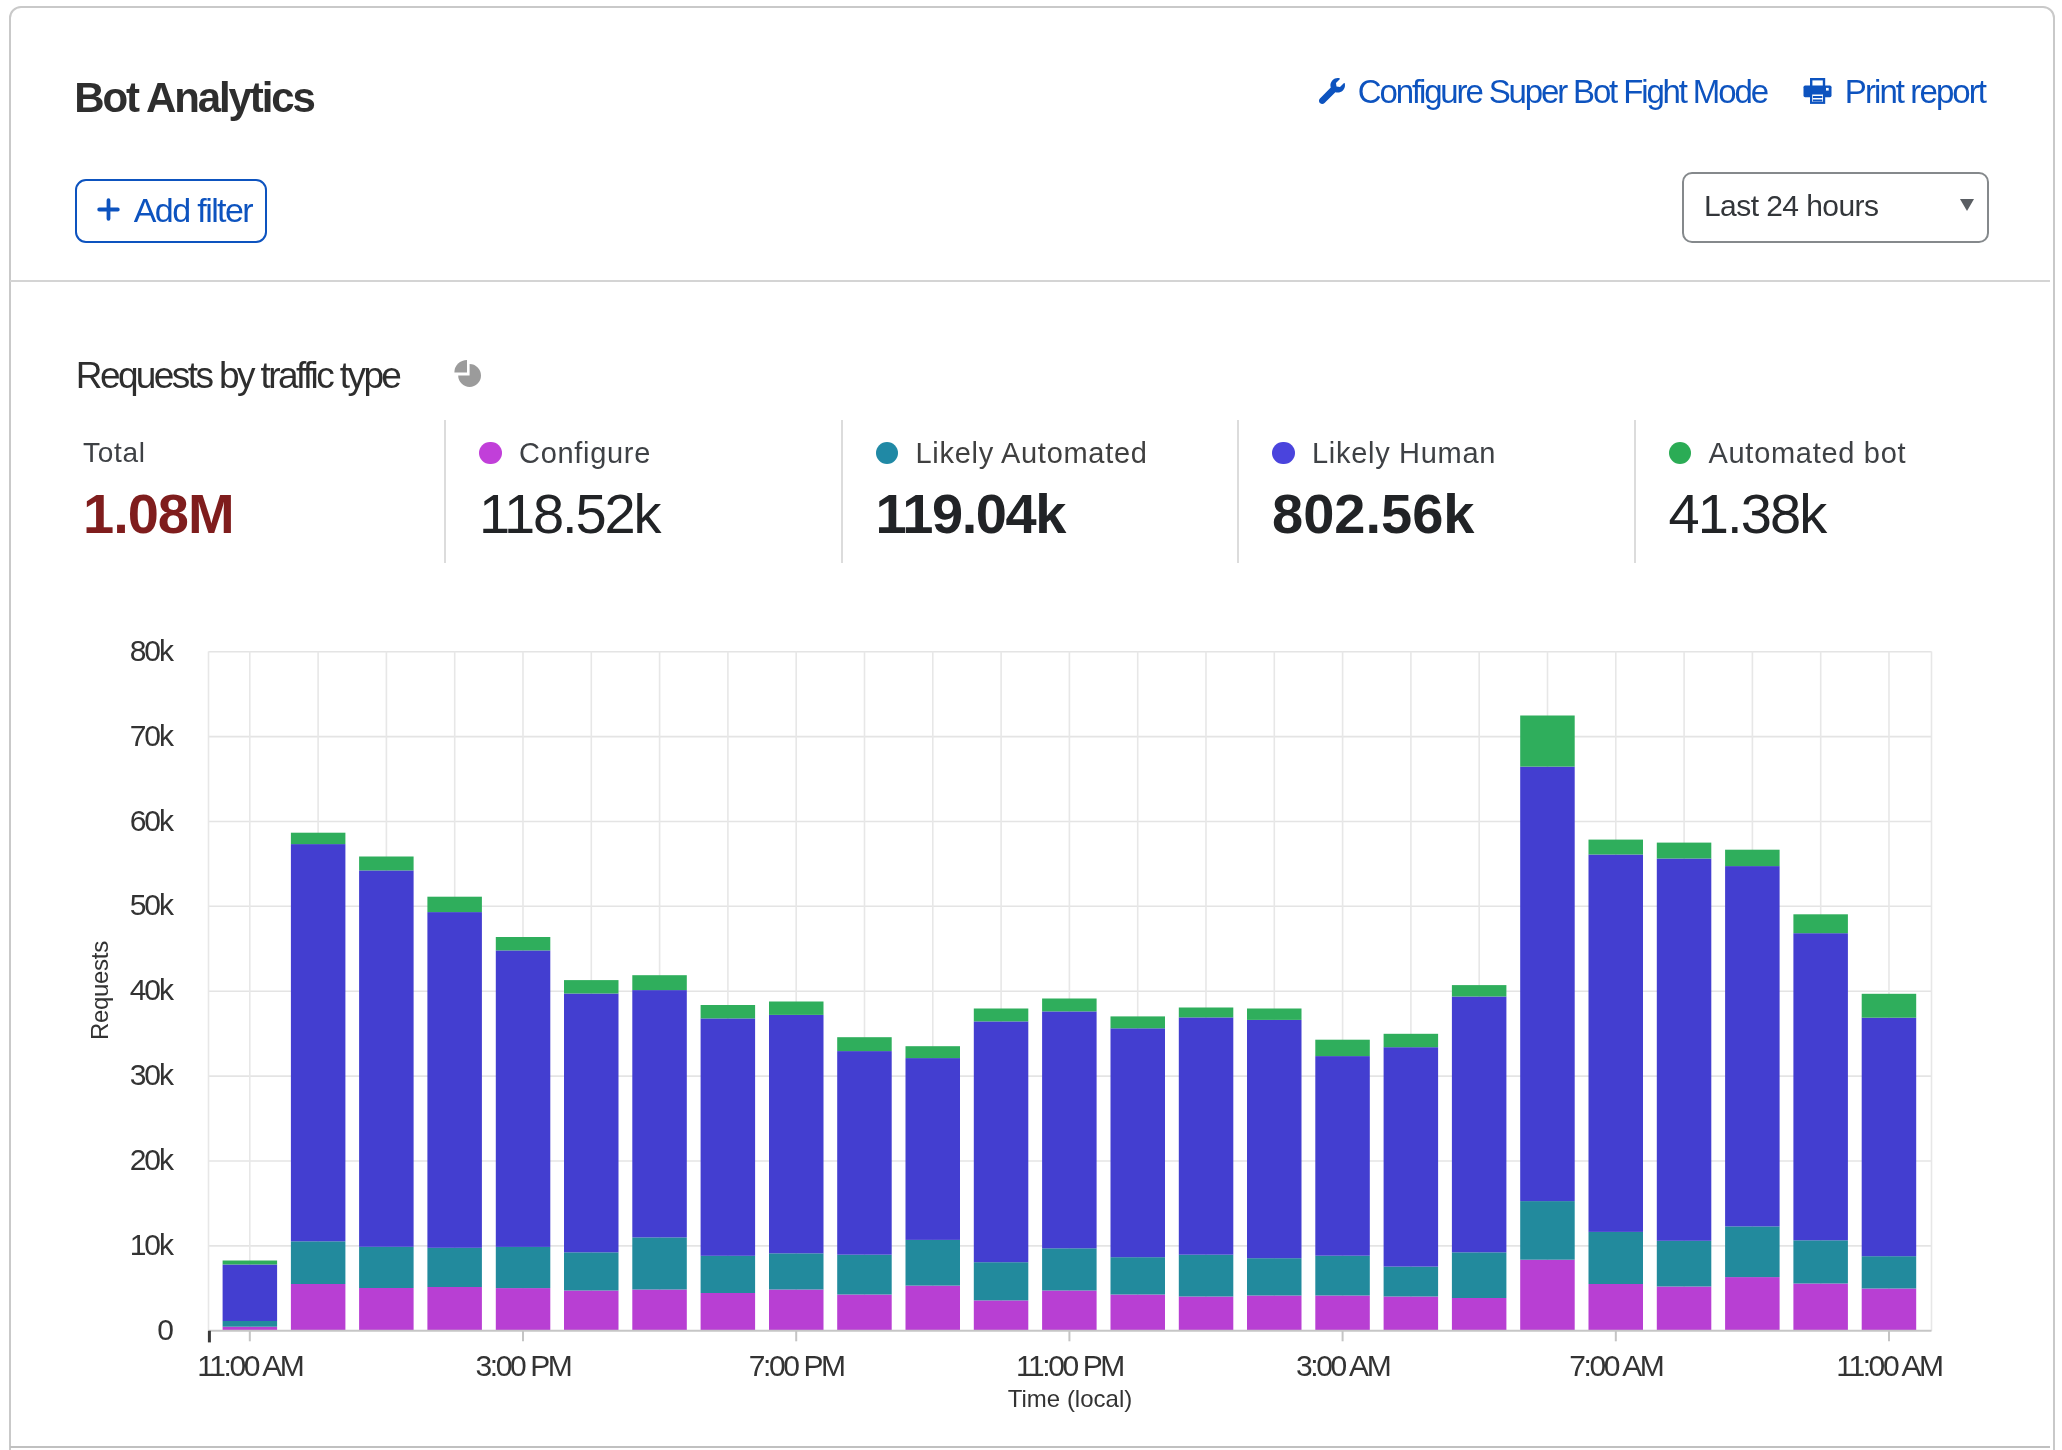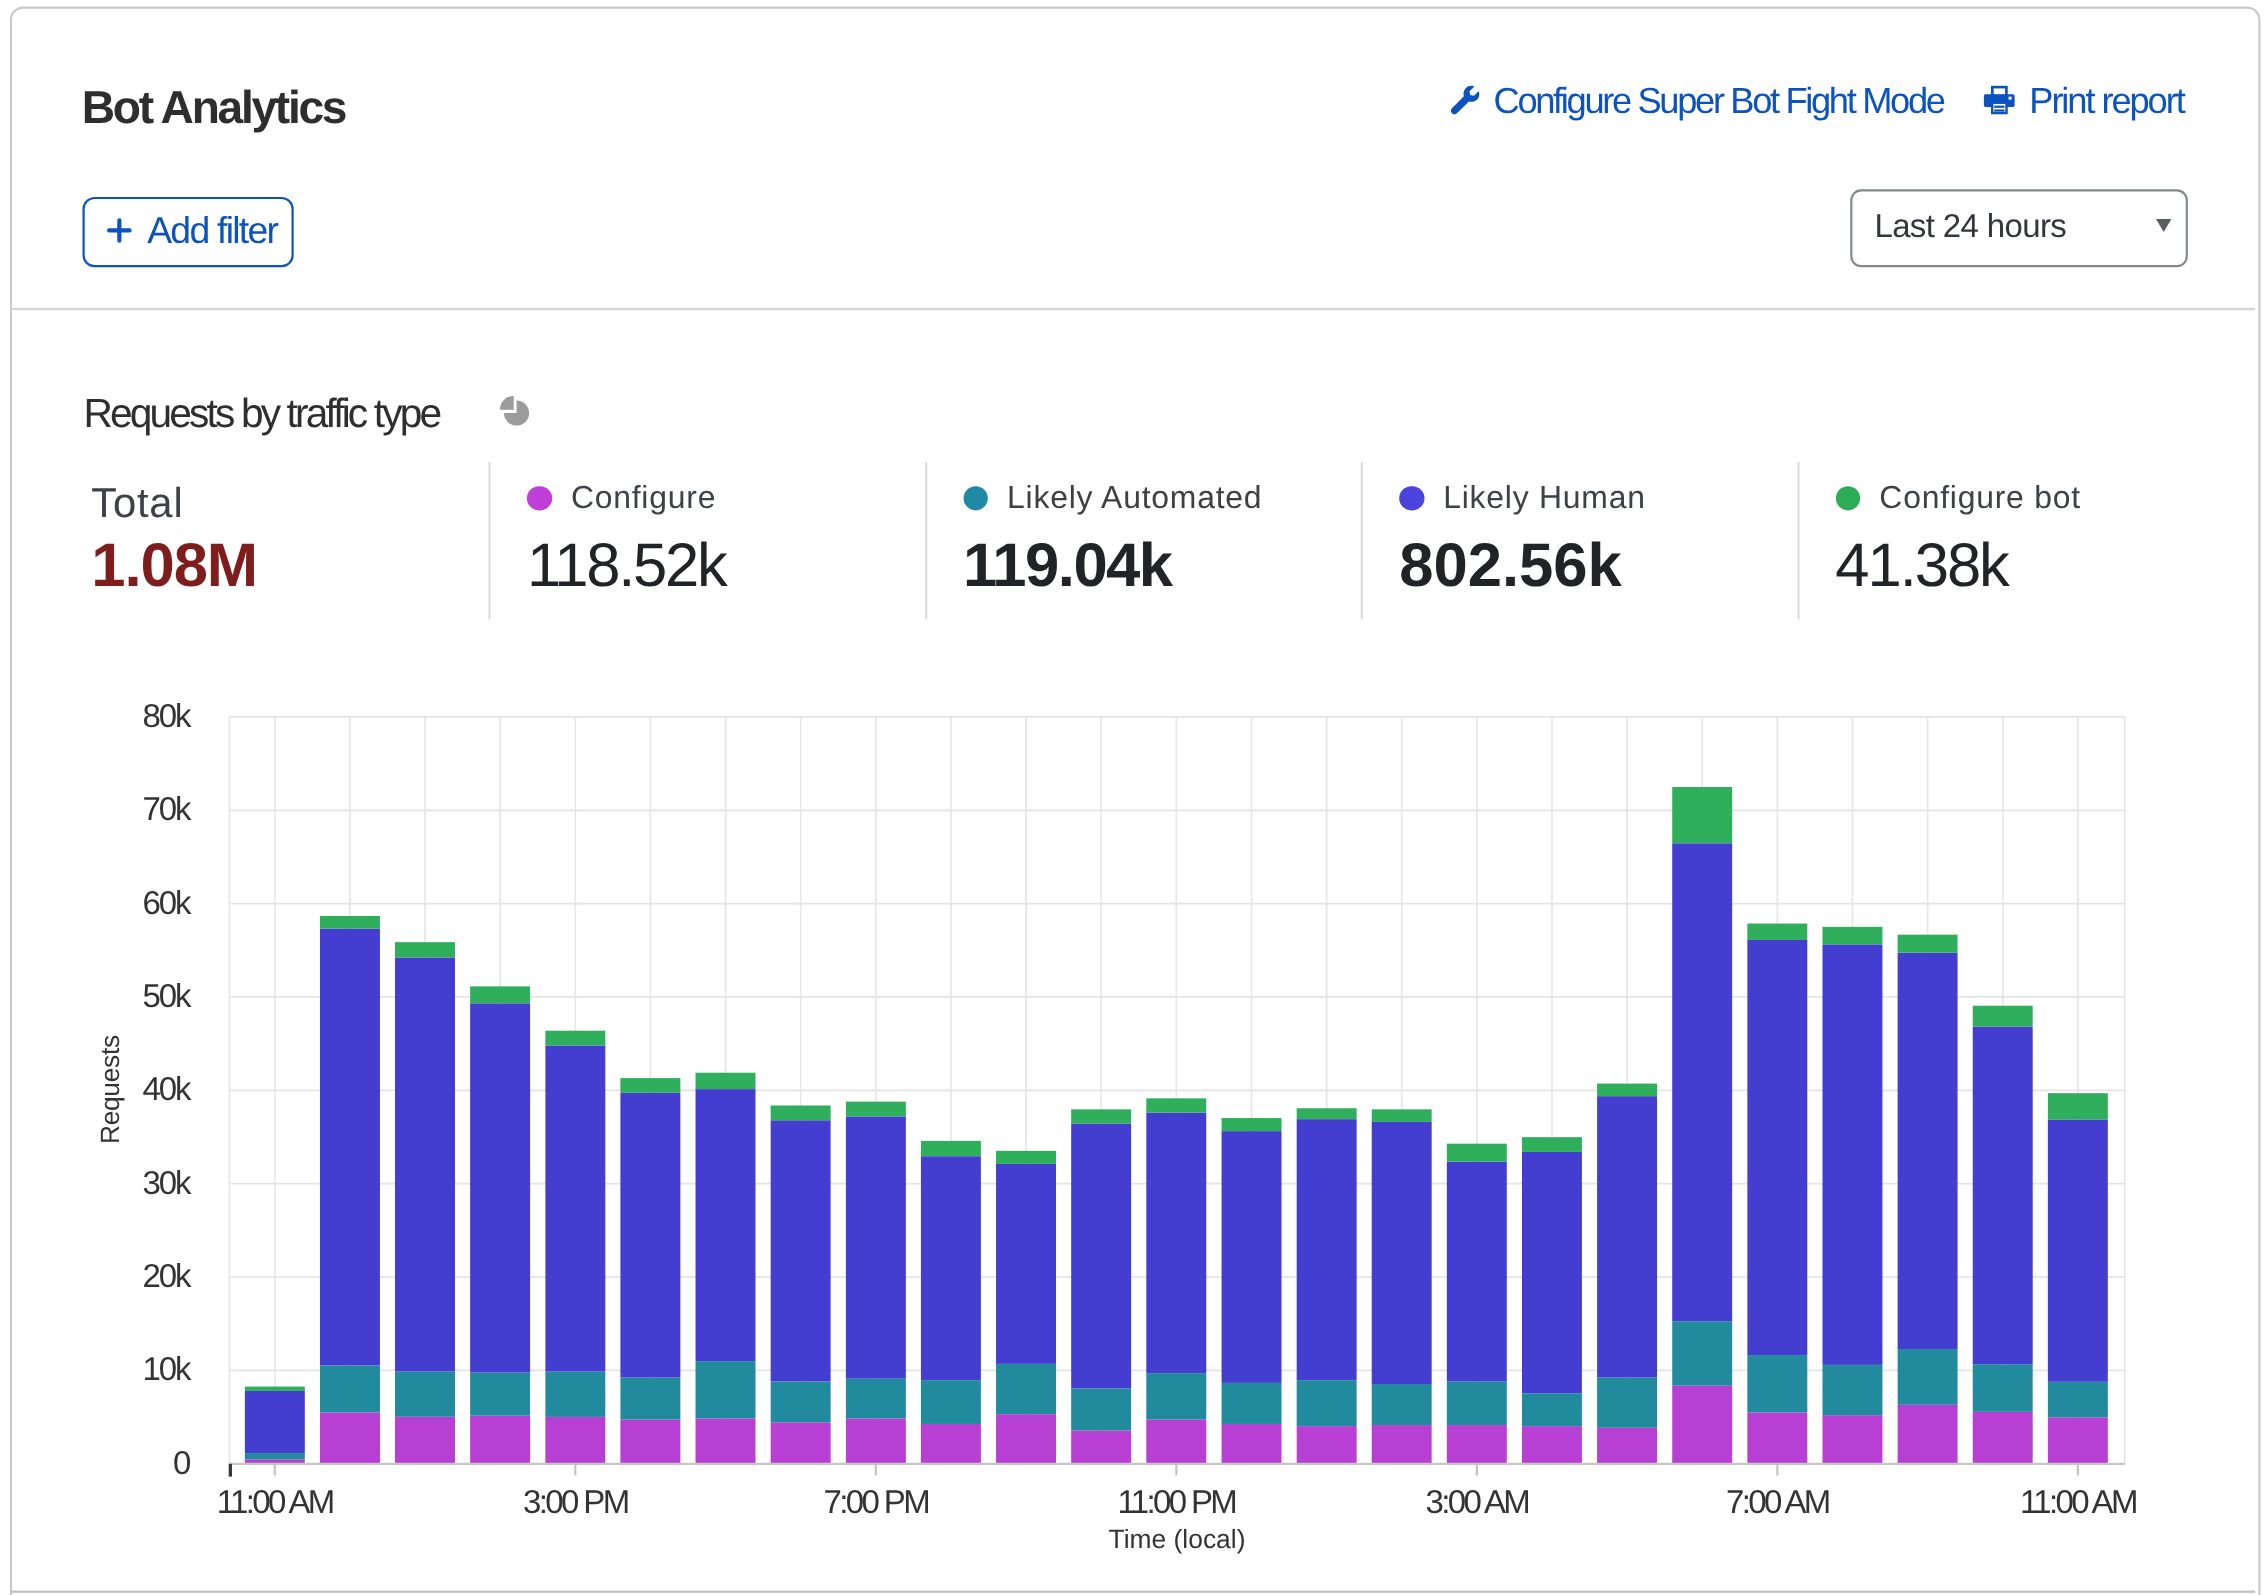--- a/index.html
+++ b/index.html
@@ -35,33 +35,33 @@
 <div style="position:absolute;left:1682px;top:172px;width:303px;height:66.5px;border:2px solid #85898c;border-radius:10px"></div>
 <div style="position:absolute;left:1704px;top:190.5px;font-size:30px;color:#33363a;line-height:1;letter-spacing:-0.57px;white-space:nowrap">Last 24 hours</div>
 <div style="position:absolute;left:1960px;top:199px;width:0;height:0;border-left:7.5px solid transparent;border-right:7.5px solid transparent;border-top:12px solid #5a5e63"></div>
 
 <div style="position:absolute;left:75.8px;top:356.8px;font-size:37px;font-weight:400;color:#2e2e2e;line-height:1;letter-spacing:-2.6px;white-space:nowrap">Requests by traffic type</div>
 <svg style="position:absolute;left:450px;top:358px" width="34" height="32" viewBox="0 0 34 32">
 <path fill="#9b9b9b" d="M19.6 6.1 A11.4 11.4 0 1 1 8.2 17.5 L19.6 17.5 Z"></path>
 <path fill="#9b9b9b" d="M17 14.5 L4.4 14.5 A12.6 12.6 0 0 1 17 1.9 Z"></path>
 </svg>
 
-<div style="position:absolute;left:83px;top:439.2px;font-size:38px;letter-spacing:0.7px;color:#3e4145;line-height:1;white-space:nowrap">Total</div>
+<div style="position:absolute;left:83px;top:439.2px;font-size:28px;letter-spacing:0.7px;color:#3e4145;line-height:1;white-space:nowrap">Total</div>
 <div style="position:absolute;left:83px;top:486.2px;font-size:56px;font-weight:700;color:#7f1d1d;line-height:1;letter-spacing:-1.0px;white-space:nowrap">1.08M</div>
 <div style="position:absolute;left:479px;top:441.5px;width:22.5px;height:22.5px;border-radius:50%;background:#c13fd9"></div>
 <div style="position:absolute;left:519px;top:439.2px;font-size:29px;letter-spacing:0.7px;color:#3e4145;line-height:1;white-space:nowrap">Configure</div>
 <div style="position:absolute;left:479px;top:486.2px;font-size:56px;font-weight:400;color:#212326;line-height:1;letter-spacing:-2.1px;white-space:nowrap">118.52k</div>
 <div style="position:absolute;left:875.5px;top:441.5px;width:22.5px;height:22.5px;border-radius:50%;background:#2089a5"></div>
 <div style="position:absolute;left:915.5px;top:439.2px;font-size:29px;letter-spacing:0.7px;color:#404040;line-height:1;white-space:nowrap">Likely Automated</div>
 <div style="position:absolute;left:875.5px;top:486.2px;font-size:56px;font-weight:700;color:#212326;line-height:1;letter-spacing:-1.4px;white-space:nowrap">119.04k</div>
 <div style="position:absolute;left:1272px;top:441.5px;width:22.5px;height:22.5px;border-radius:50%;background:#4a44dd"></div>
 <div style="position:absolute;left:1312px;top:439.2px;font-size:29px;letter-spacing:0.7px;color:#3e4145;line-height:1;white-space:nowrap">Likely Human</div>
 <div style="position:absolute;left:1272px;top:486.2px;font-size:56px;font-weight:700;color:#212326;line-height:1;letter-spacing:0px;white-space:nowrap">802.56k</div>
 <div style="position:absolute;left:1668.5px;top:441.5px;width:22.5px;height:22.5px;border-radius:50%;background:#2bac55"></div>
-<div style="position:absolute;left:1708.5px;top:439.2px;font-size:29px;letter-spacing:0.7px;color:#3e4145;line-height:1;white-space:nowrap">Configure bot</div>
+<div style="position:absolute;left:1708.5px;top:439.2px;font-size:29px;letter-spacing:0.7px;color:#3e4145;line-height:1;white-space:nowrap">Automated bot</div>
 <div style="position:absolute;left:1668.5px;top:486.2px;font-size:56px;font-weight:400;color:#212326;line-height:1;letter-spacing:-1.9px;white-space:nowrap">41.38k</div>
 <div style="position:absolute;left:443.5px;top:420px;width:2px;height:143px;background:#dcdcdc"></div>
 <div style="position:absolute;left:840.5px;top:420px;width:2px;height:143px;background:#dcdcdc"></div>
 <div style="position:absolute;left:1237.4px;top:420px;width:2px;height:143px;background:#dcdcdc"></div>
 <div style="position:absolute;left:1634.3px;top:420px;width:2px;height:143px;background:#dcdcdc"></div>
 
 <svg style="position:absolute;left:0;top:0" width="2062" height="1450" viewBox="0 0 2062 1450" font-family="Liberation Sans, sans-serif">
 <line x1="208.5" y1="1245.9" x2="1931.5" y2="1245.9" stroke="#e4e4e4" stroke-width="1.6"></line>
 <line x1="208.5" y1="1161.0" x2="1931.5" y2="1161.0" stroke="#e4e4e4" stroke-width="1.6"></line>
 <line x1="208.5" y1="1076.1" x2="1931.5" y2="1076.1" stroke="#e4e4e4" stroke-width="1.6"></line>

